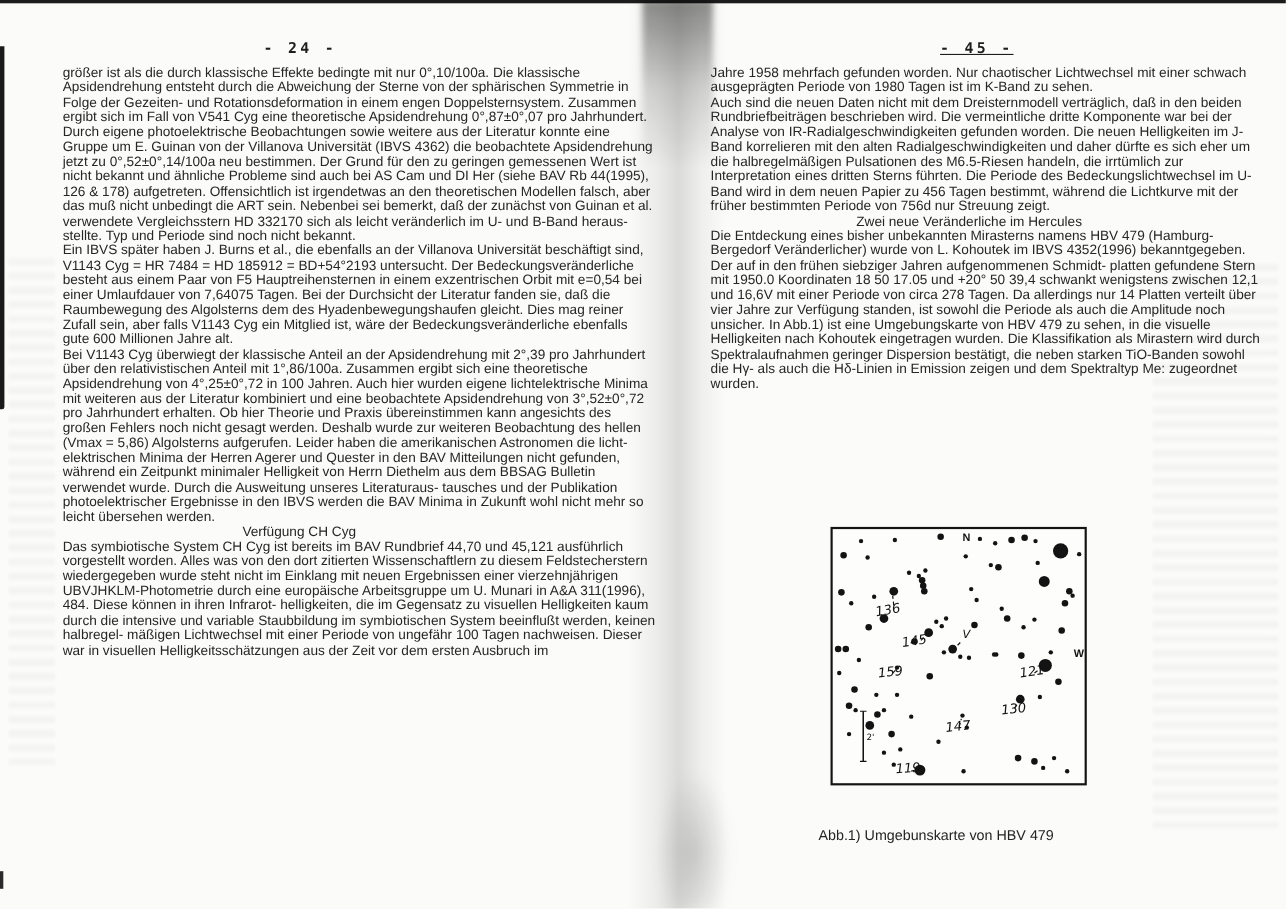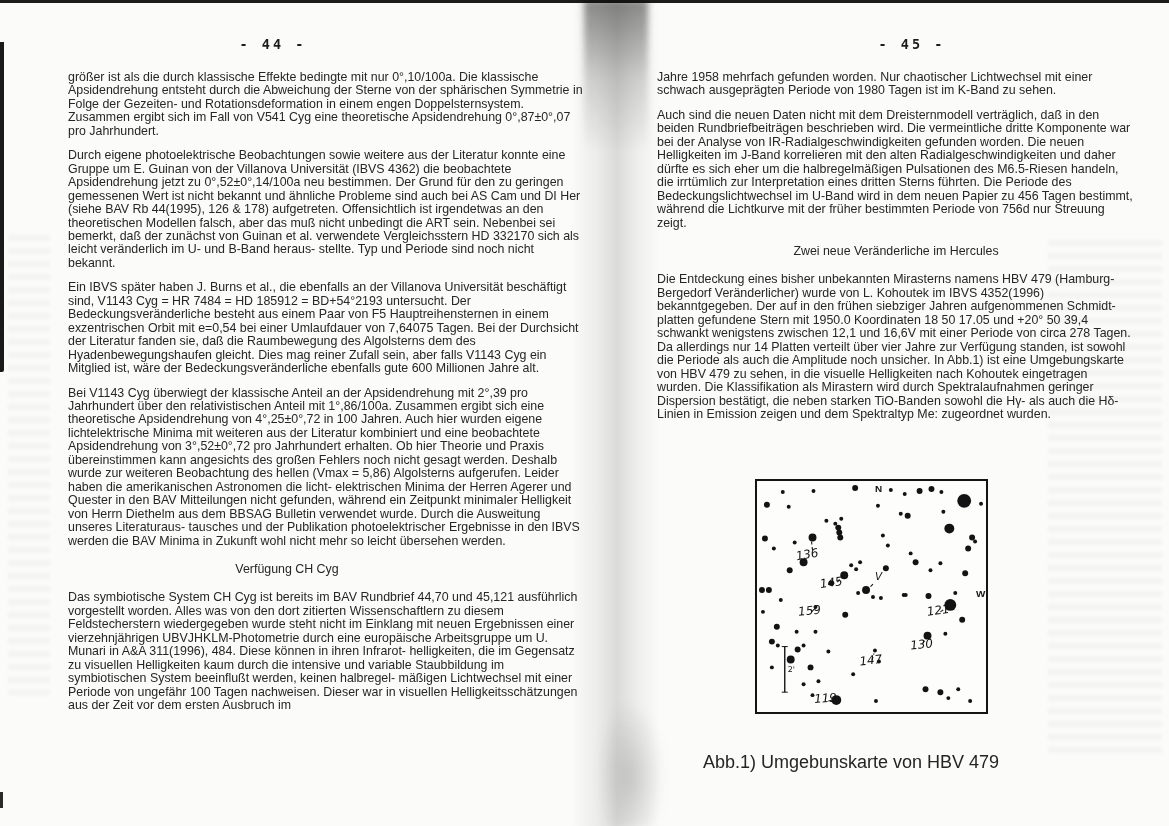--- a/index.html
+++ b/index.html
@@ -22,51 +22,51 @@
     background:radial-gradient(ellipse at 50% 60%,rgba(60,60,60,0.20),rgba(60,60,60,0) 70%);}
   .bleed{filter:blur(1.6px);opacity:0.45;
     background:repeating-linear-gradient(to bottom,rgba(120,120,120,0.13) 0 6px,rgba(120,120,120,0) 6px 13px);}
   .bleed-l{left:8px;top:235px;width:42px;height:460px;}
   .bleed-r{left:1048px;top:240px;width:114px;height:520px;}
 
   
   .pageno{top:36px;width:84px;text-align:center;
     font-family:"DejaVu Sans Mono",monospace;font-weight:bold;font-size:13.5px;letter-spacing:3px;color:#1d1d1d;}
   .pageno-left{left:231px;}
-  .pageno-right{left:870px;}
+  .pageno-right{left:846px;text-decoration:underline;}
   .body-col{font-size:12.4px;line-height:13.45px;text-align:left;}
-  .body-col p{margin:11px;}
+  .body-col p{margin:0;}
   .col-left{left:57px;top:60px;width:539px;}
   .col-right{left:646px;top:60px;width:500px;}
-  h3.sec{font-size:12.4px;font-weight:normal;margin:15px;text-align:center;}
+  h3.sec{font-size:12.4px;font-weight:normal;margin:0;text-align:center;}
   .sec-left{margin-top:40px;margin-bottom:24px;width:430px;}
   .sec-right{margin-top:42px;margin-bottom:26px;width:470px;}
 
   
   .figure-box{left:755px;top:479px;width:229px;height:231px;border:2px solid #141414;background:#fdfdfc;}
   .figure-box svg{display:block;}
-  .fig-caption{left:701px;top:752px;width:300px;text-align:center;font-size:18px;color:#242424;}
+  .fig-caption{left:701px;top:752px;width:300px;text-align:center;font-size:13px;color:#242424;}
   text.hand{font:italic 12px "DejaVu Sans",sans-serif;fill:#131313;}
   text.hand-v{font:italic 10.5px "DejaVu Sans",sans-serif;fill:#131313;}
   text.compass{font-family:"Liberation Sans",sans-serif;font-weight:bold;font-size:10px;fill:#131313;}
   text.scale{font:8px "DejaVu Sans",sans-serif;fill:#131313;}
 </style>
 </head>
 <body>
 
 <div class="abs top-line"></div>
 <div class="abs edge-left"></div>
 <div class="abs edge-left-2"></div>
 <div class="abs gutter"></div>
 <div class="abs gutter-top"></div>
 <div class="abs gutter-bottom"></div>
 <div class="abs bleed bleed-l"></div>
 <div class="abs bleed bleed-r"></div>
 
-<div class="abs pageno pageno-left">- 44 -</div>
+<div class="abs pageno pageno-left">- 24 -</div>
 <div class="abs body-col col-left">
   <p>größer ist als die durch klassische Effekte bedingte mit nur 0°,10/100a. Die klassische Apsidendrehung entsteht durch die Abweichung der Sterne von der sphärischen Symmetrie in Folge der Gezeiten- und Rotationsdeformation in einem engen Doppelsternsystem. Zusammen ergibt sich im Fall von V541 Cyg eine theoretische Apsidendrehung 0°,87±0°,07 pro Jahrhundert.</p>
   <p>Durch eigene photoelektrische Beobachtungen sowie weitere aus der Literatur konnte eine Gruppe um E. Guinan von der Villanova Universität (IBVS 4362) die beobachtete Apsidendrehung jetzt zu 0°,52±0°,14/100a neu bestimmen. Der Grund für den zu geringen gemessenen Wert ist nicht bekannt und ähnliche Probleme sind auch bei AS Cam und DI Her (siehe BAV Rb 44(1995), 126 &amp; 178) aufgetreten. Offensichtlich ist irgendetwas an den theoretischen Modellen falsch, aber das muß nicht unbedingt die ART sein. Nebenbei sei bemerkt, daß der zunächst von Guinan et al. verwendete Vergleichsstern HD 332170 sich als leicht veränderlich im U- und B-Band heraus- stellte. Typ und Periode sind noch nicht bekannt.</p>
   <p>Ein IBVS später haben J. Burns et al., die ebenfalls an der Villanova Universität beschäftigt sind, V1143 Cyg = HR 7484 = HD 185912 = BD+54°2193 untersucht. Der Bedeckungsveränderliche besteht aus einem Paar von F5 Hauptreihensternen in einem exzentrischen Orbit mit e=0,54 bei einer Umlaufdauer von 7,64075 Tagen. Bei der Durchsicht der Literatur fanden sie, daß die Raumbewegung des Algolsterns dem des Hyadenbewegungshaufen gleicht. Dies mag reiner Zufall sein, aber falls V1143 Cyg ein Mitglied ist, wäre der Bedeckungsveränderliche ebenfalls gute 600 Millionen Jahre alt.</p>
   <p>Bei V1143 Cyg überwiegt der klassische Anteil an der Apsidendrehung mit 2°,39 pro Jahrhundert über den relativistischen Anteil mit 1°,86/100a. Zusammen ergibt sich eine theoretische Apsidendrehung von 4°,25±0°,72 in 100 Jahren. Auch hier wurden eigene lichtelektrische Minima mit weiteren aus der Literatur kombiniert und eine beobachtete Apsidendrehung von 3°,52±0°,72 pro Jahrhundert erhalten. Ob hier Theorie und Praxis übereinstimmen kann angesichts des großen Fehlers noch nicht gesagt werden. Deshalb wurde zur weiteren Beobachtung des hellen (Vmax = 5,86) Algolsterns aufgerufen. Leider haben die amerikanischen Astronomen die licht- elektrischen Minima der Herren Agerer und Quester in den BAV Mitteilungen nicht gefunden, während ein Zeitpunkt minimaler Helligkeit von Herrn Diethelm aus dem BBSAG Bulletin verwendet wurde. Durch die Ausweitung unseres Literaturaus- tausches und der Publikation photoelektrischer Ergebnisse in den IBVS werden die BAV Minima in Zukunft wohl nicht mehr so leicht übersehen werden.</p>
   <h3 class="sec sec-left">Verfügung CH Cyg</h3>
   <p>Das symbiotische System CH Cyg ist bereits im BAV Rundbrief 44,70 und 45,121 ausführlich vorgestellt worden. Alles was von den dort zitierten Wissenschaftlern zu diesem Feldstecherstern wiedergegeben wurde steht nicht im Einklang mit neuen Ergebnissen einer vierzehnjährigen UBVJHKLM-Photometrie durch eine europäische Arbeitsgruppe um U. Munari in A&amp;A 311(1996), 484. Diese können in ihren Infrarot- helligkeiten, die im Gegensatz zu visuellen Helligkeiten kaum durch die intensive und variable Staubbildung im symbiotischen System beeinflußt werden, keinen halbregel- mäßigen Lichtwechsel mit einer Periode von ungefähr 100 Tagen nachweisen. Dieser war in visuellen Helligkeitsschätzungen aus der Zeit vor dem ersten Ausbruch im</p>
 </div>
 
 <div class="abs pageno pageno-right">- 45 -</div>

